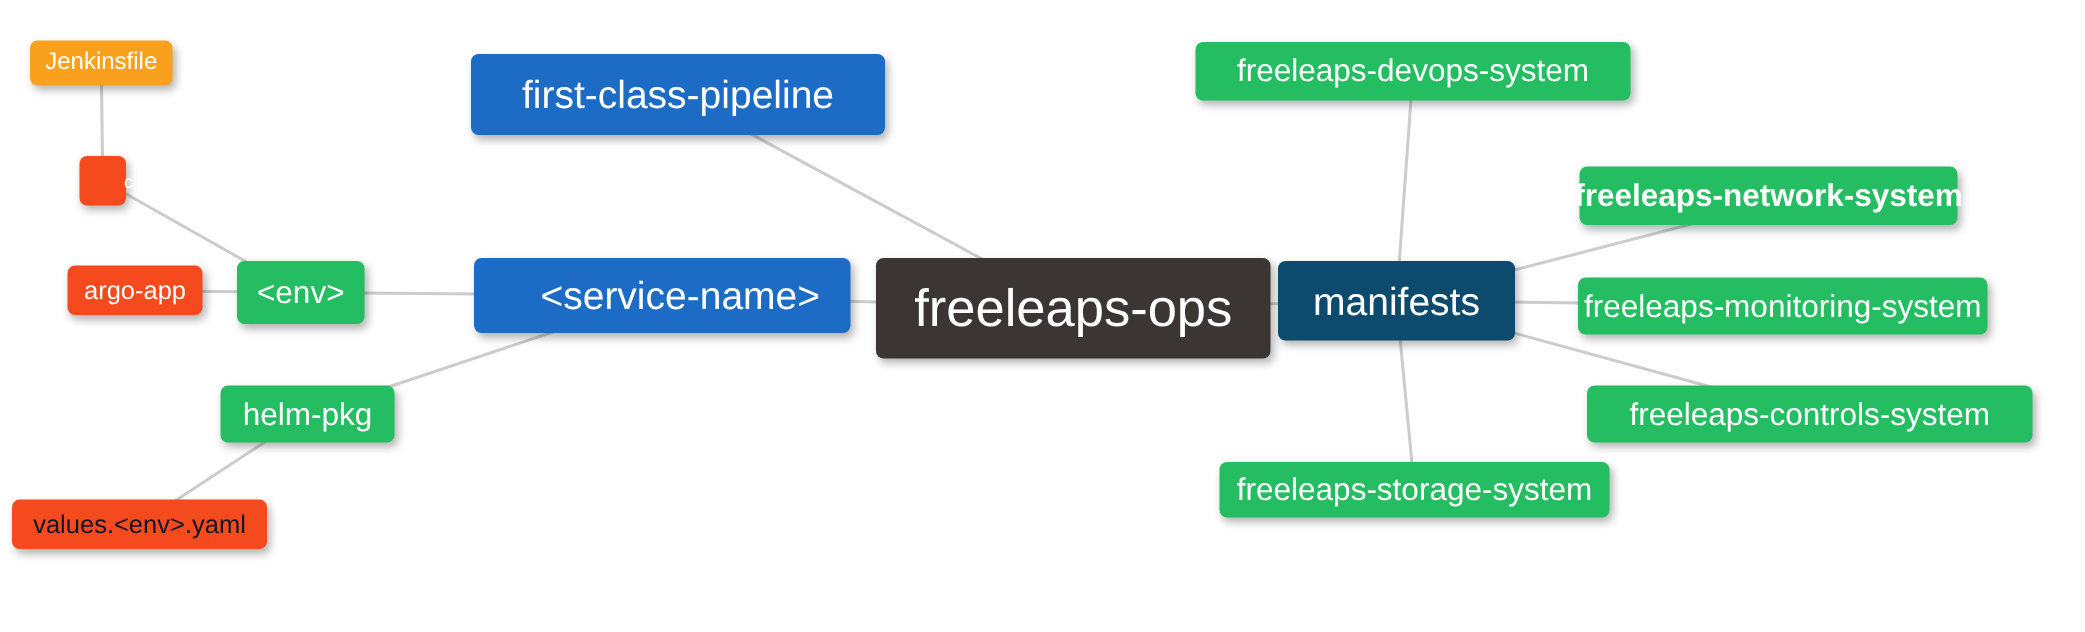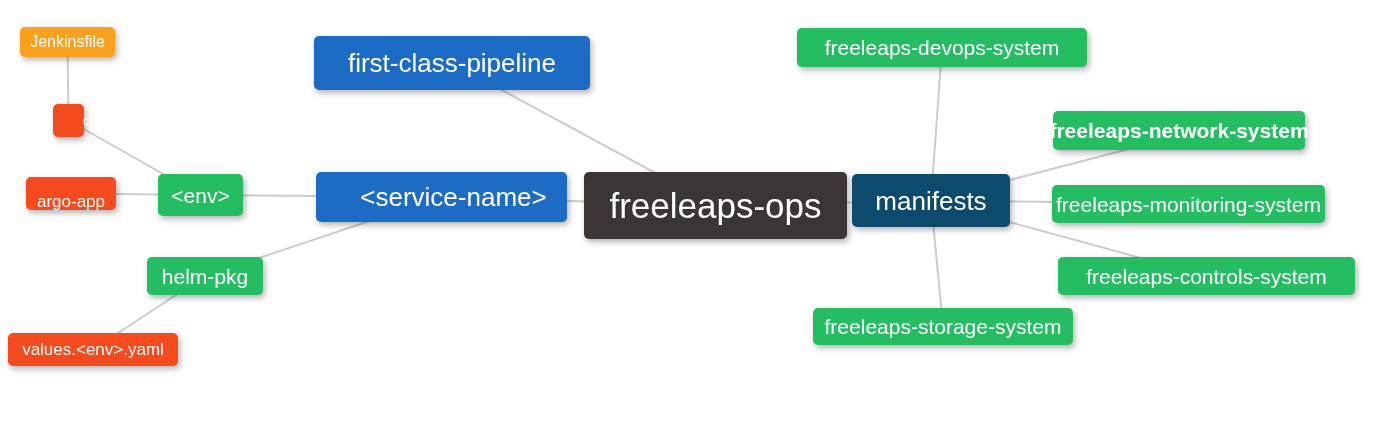--- a/index.html
+++ b/index.html
@@ -85,25 +85,25 @@
       </div>
       <div class="mm-node" style="left: 147px; top: 257px; width: 116px; height: 38px; background: rgb(37, 189, 98);">
         <span class="mm-label" style="font-size: 21px; color: rgb(255, 255, 255);">helm-pkg</span>
       </div>
       <div class="mm-node" style="left: 20px; top: 27px; width: 95px; height: 30px; background: rgb(249, 161, 29);">
         <span class="mm-label" style="font-size: 16px; color: rgb(255, 255, 255);">Jenkinsfile</span>
       </div>
       <div class="mm-node" style="left: 53px; top: 104px; width: 31px; height: 33px; background: rgb(245, 74, 30);">
         <span class="mm-label" style="font-size: 12px; color: rgb(255, 255, 255); margin-left: 37px;">ci</span>
       </div>
-      <div class="mm-node" style="left: 26px; top: 177px; width: 90px; height: 33px; background: rgb(245, 74, 30); align-items: flex-end;">
+      <div class="mm-node" style="left: 45px; top: 177px; width: 90px; height: 33px; background: rgb(245, 74, 30);">
         <span class="mm-label" style="font-size: 17px; color: rgb(255, 255, 255);">argo-app</span>
       </div>
       <div class="mm-node" style="left: 8px; top: 333px; width: 170px; height: 33px; background: rgb(245, 74, 30);">
-        <span class="mm-label" style="font-size: 17px; color: #ffffff;">values.&lt;env&gt;.yaml</span>
+        <span class="mm-label" style="font-size: 17px; color: #0f172a;">values.&lt;env&gt;.yaml</span>
       </div>
       <div class="mm-node" style="left: 797px; top: 28px; width: 290px; height: 39px; background: rgb(37, 189, 98); text-align: center;">
         <span class="mm-label" style="font-size: 21px; color: rgb(255, 255, 255);">freeleaps-devops-system</span>
       </div>
       <div class="mm-node" style="left: 1053px; top: 111px; width: 252px; height: 39px; background: rgb(37, 189, 98); font-weight: bold;">
         <span class="mm-label" style="font-size: 21px; color: rgb(255, 255, 255);">freeleaps-network-system</span>
       </div>
       <div class="mm-node" style="left: 1052px; top: 185px; width: 273px; height: 38px; background: rgb(37, 189, 98);">
         <span class="mm-label" style="font-size: 21px; color: rgb(255, 255, 255);">freeleaps-monitoring-system</span>
       </div>

